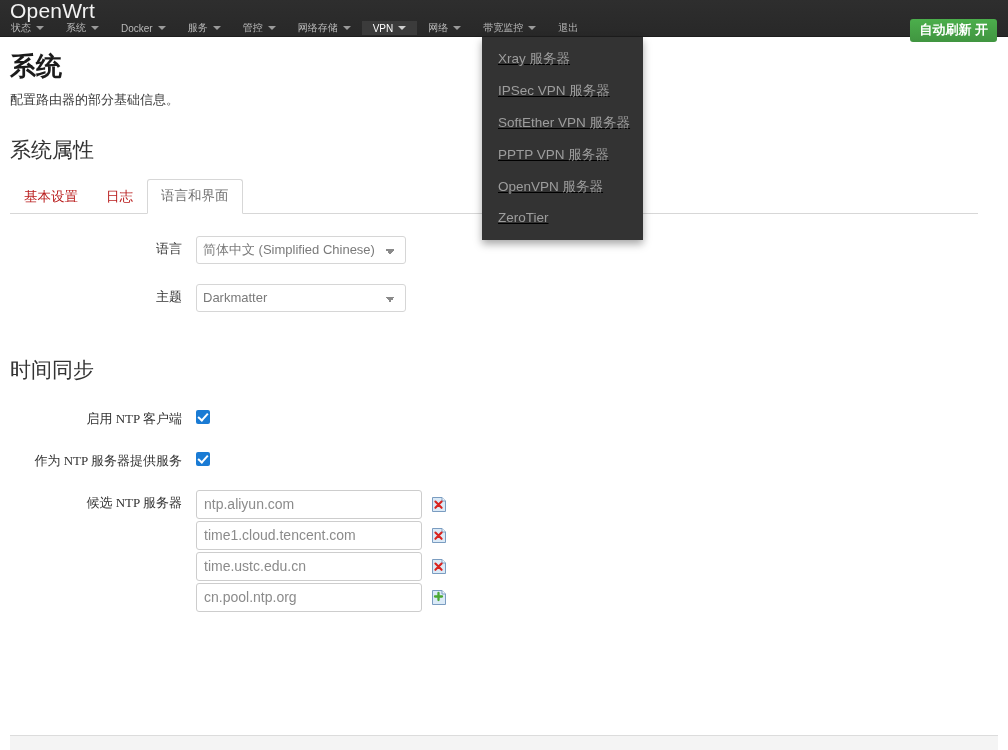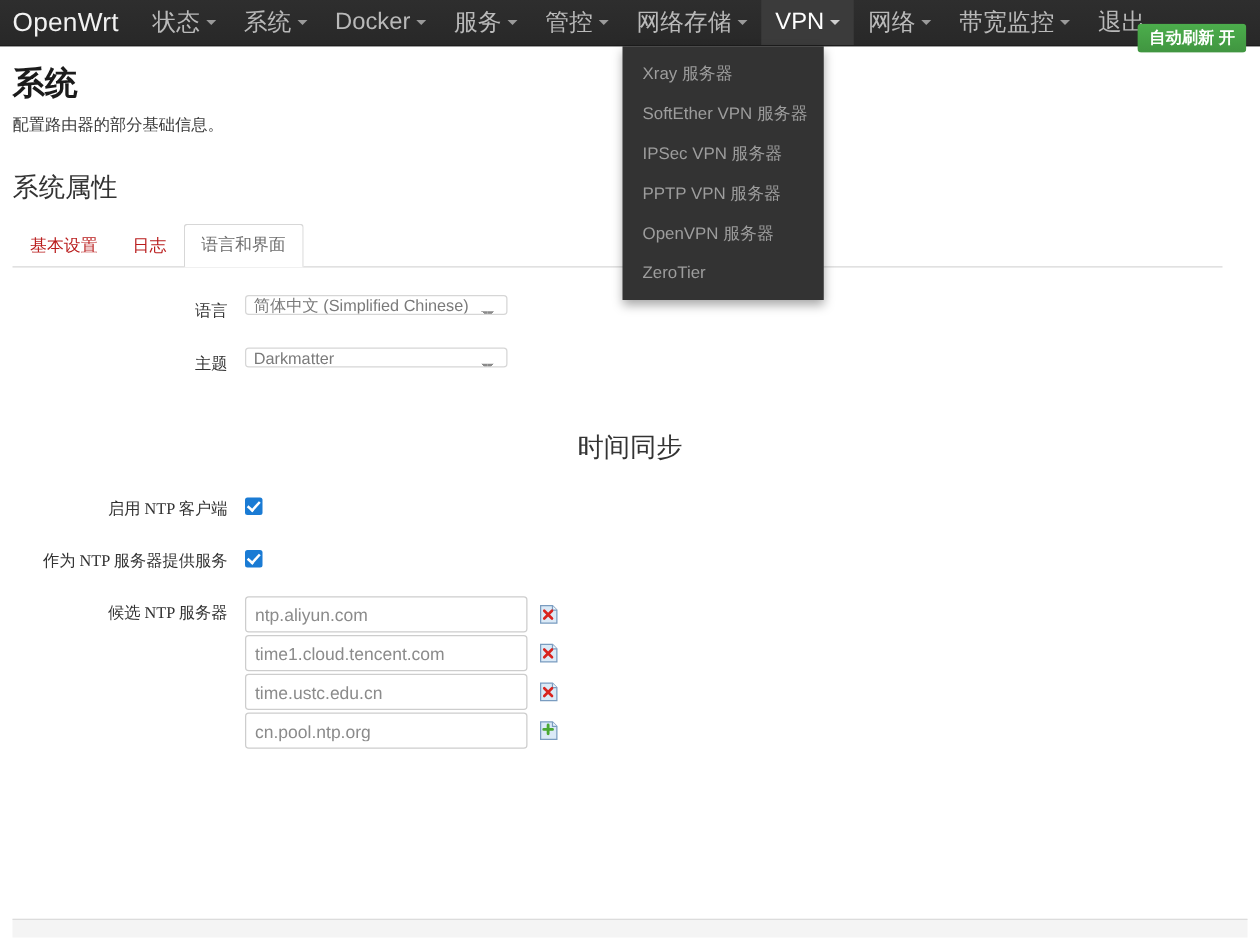--- a/index.html
+++ b/index.html
@@ -13,36 +13,37 @@
 
   
   #header {
     position: relative;
     width: 1008px; height: 37px;
     background: #2b2b2b;
     background-image: linear-gradient(180deg, #2e2e2e 0%, #282828 100%);
     border-bottom: 1px solid #1d1d1d;
     display: flex; align-items: stretch;
     z-index: 50;
+    flex-direction: column;
   }
   #logo {
     color: #f2f2f2;
     font-size: 21px;
     font-weight: 400;
     letter-spacing: 0.2px;
     padding: 0 16px 0 10px;
     display: flex; align-items: center;
     line-height: 1;
     user-select: none;
   }
   #nav { display: flex; align-items: stretch; }
   .nav-item {
     display: flex; align-items: center;
     color: #b9b9b9;
-    font-size: 19px;
+    font-size: 10px;
     padding: 0 11px;
     white-space: nowrap;
     cursor: pointer;
     text-decoration: none;
   }
   .nav-item .caret {
     display: inline-block;
     margin-left: 5px;
     width: 0; height: 0;
     border-left: 4px solid transparent;
@@ -66,26 +67,27 @@
     padding: 3px 9px 4px 9px;
     border-radius: 3px;
     line-height: 1.2;
     cursor: pointer;
     white-space: nowrap;
   }
 
   
   #vpn-dropdown {
     position: absolute;
-    left: 498px; top: 37px;
+    left: 482px; top: 37px;
     width: 161px;
     background: #333333;
     padding: 6px 0 8px 0;
     box-shadow: 0 4px 8px rgba(0,0,0,0.35);
     z-index: 60;
+    text-decoration: underline;
   }
   .dd-item {
     display: block;
     color: #9d9d9d;
     font-size: 13.5px;
     padding: 7px 0 7px 16px;
     white-space: nowrap;
     cursor: pointer;
     text-decoration: none;
   }
@@ -157,21 +159,21 @@
     font-size: 13px;
     color: #333333;
     padding-top: 5px;
     line-height: 1.3;
     font-family: Liberation Serif, serif;
   }
   .row-ctrl { display: flex; align-items: flex-start; }
 
   select.ui-select {
     width: 210px;
-    height: 16px;
+    height: 28px;
     font-size: 13px;
     color: #7a7a7a;
     border: 1px solid #d6d6d6;
     border-radius: 3px;
     background: #ffffff;
     padding: 0 24px 0 6px;
     font-family: "Liberation Sans", sans-serif;
     -webkit-appearance: none; -moz-appearance: none; appearance: none;
     background-image:
       linear-gradient(45deg, transparent 50%, #8a8a8a 50%),
@@ -182,21 +184,20 @@
     background-size: 5px 5px, 5px 5px;
     background-repeat: no-repeat;
     cursor: pointer;
   }
 
   #time-title {
     font-size: 21px;
     font-weight: 400;
     color: #333333;
     margin: 44px 0 0 0;
-    text-align: center;
   }
   #time-area { padding-top: 22px; }
 
   .cbx {
     width: 14px; height: 14px;
     background: #1a7bd4;
     border-radius: 2px;
     position: relative;
     cursor: pointer;
     margin-top: 4px;
@@ -298,22 +299,22 @@
     <a class="nav-item">
       <span>退出</span>
     </a>
   </div>
 
   <div id="refresh-badge">自动刷新 开</div>
 </div>
 
 <div id="vpn-dropdown">
   <a class="dd-item">Xray 服务器</a>
+  <a class="dd-item">IPSec VPN 服务器</a>
   <a class="dd-item">SoftEther VPN 服务器</a>
-  <a class="dd-item">IPSec VPN 服务器</a>
   <a class="dd-item">PPTP VPN 服务器</a>
   <a class="dd-item">OpenVPN 服务器</a>
   <a class="dd-item">ZeroTier</a>
 </div>
 
 <div id="main">
 
   <h1 id="page-title">系统</h1>
   <div id="page-desc">配置路由器的部分基础信息。</div>
 

